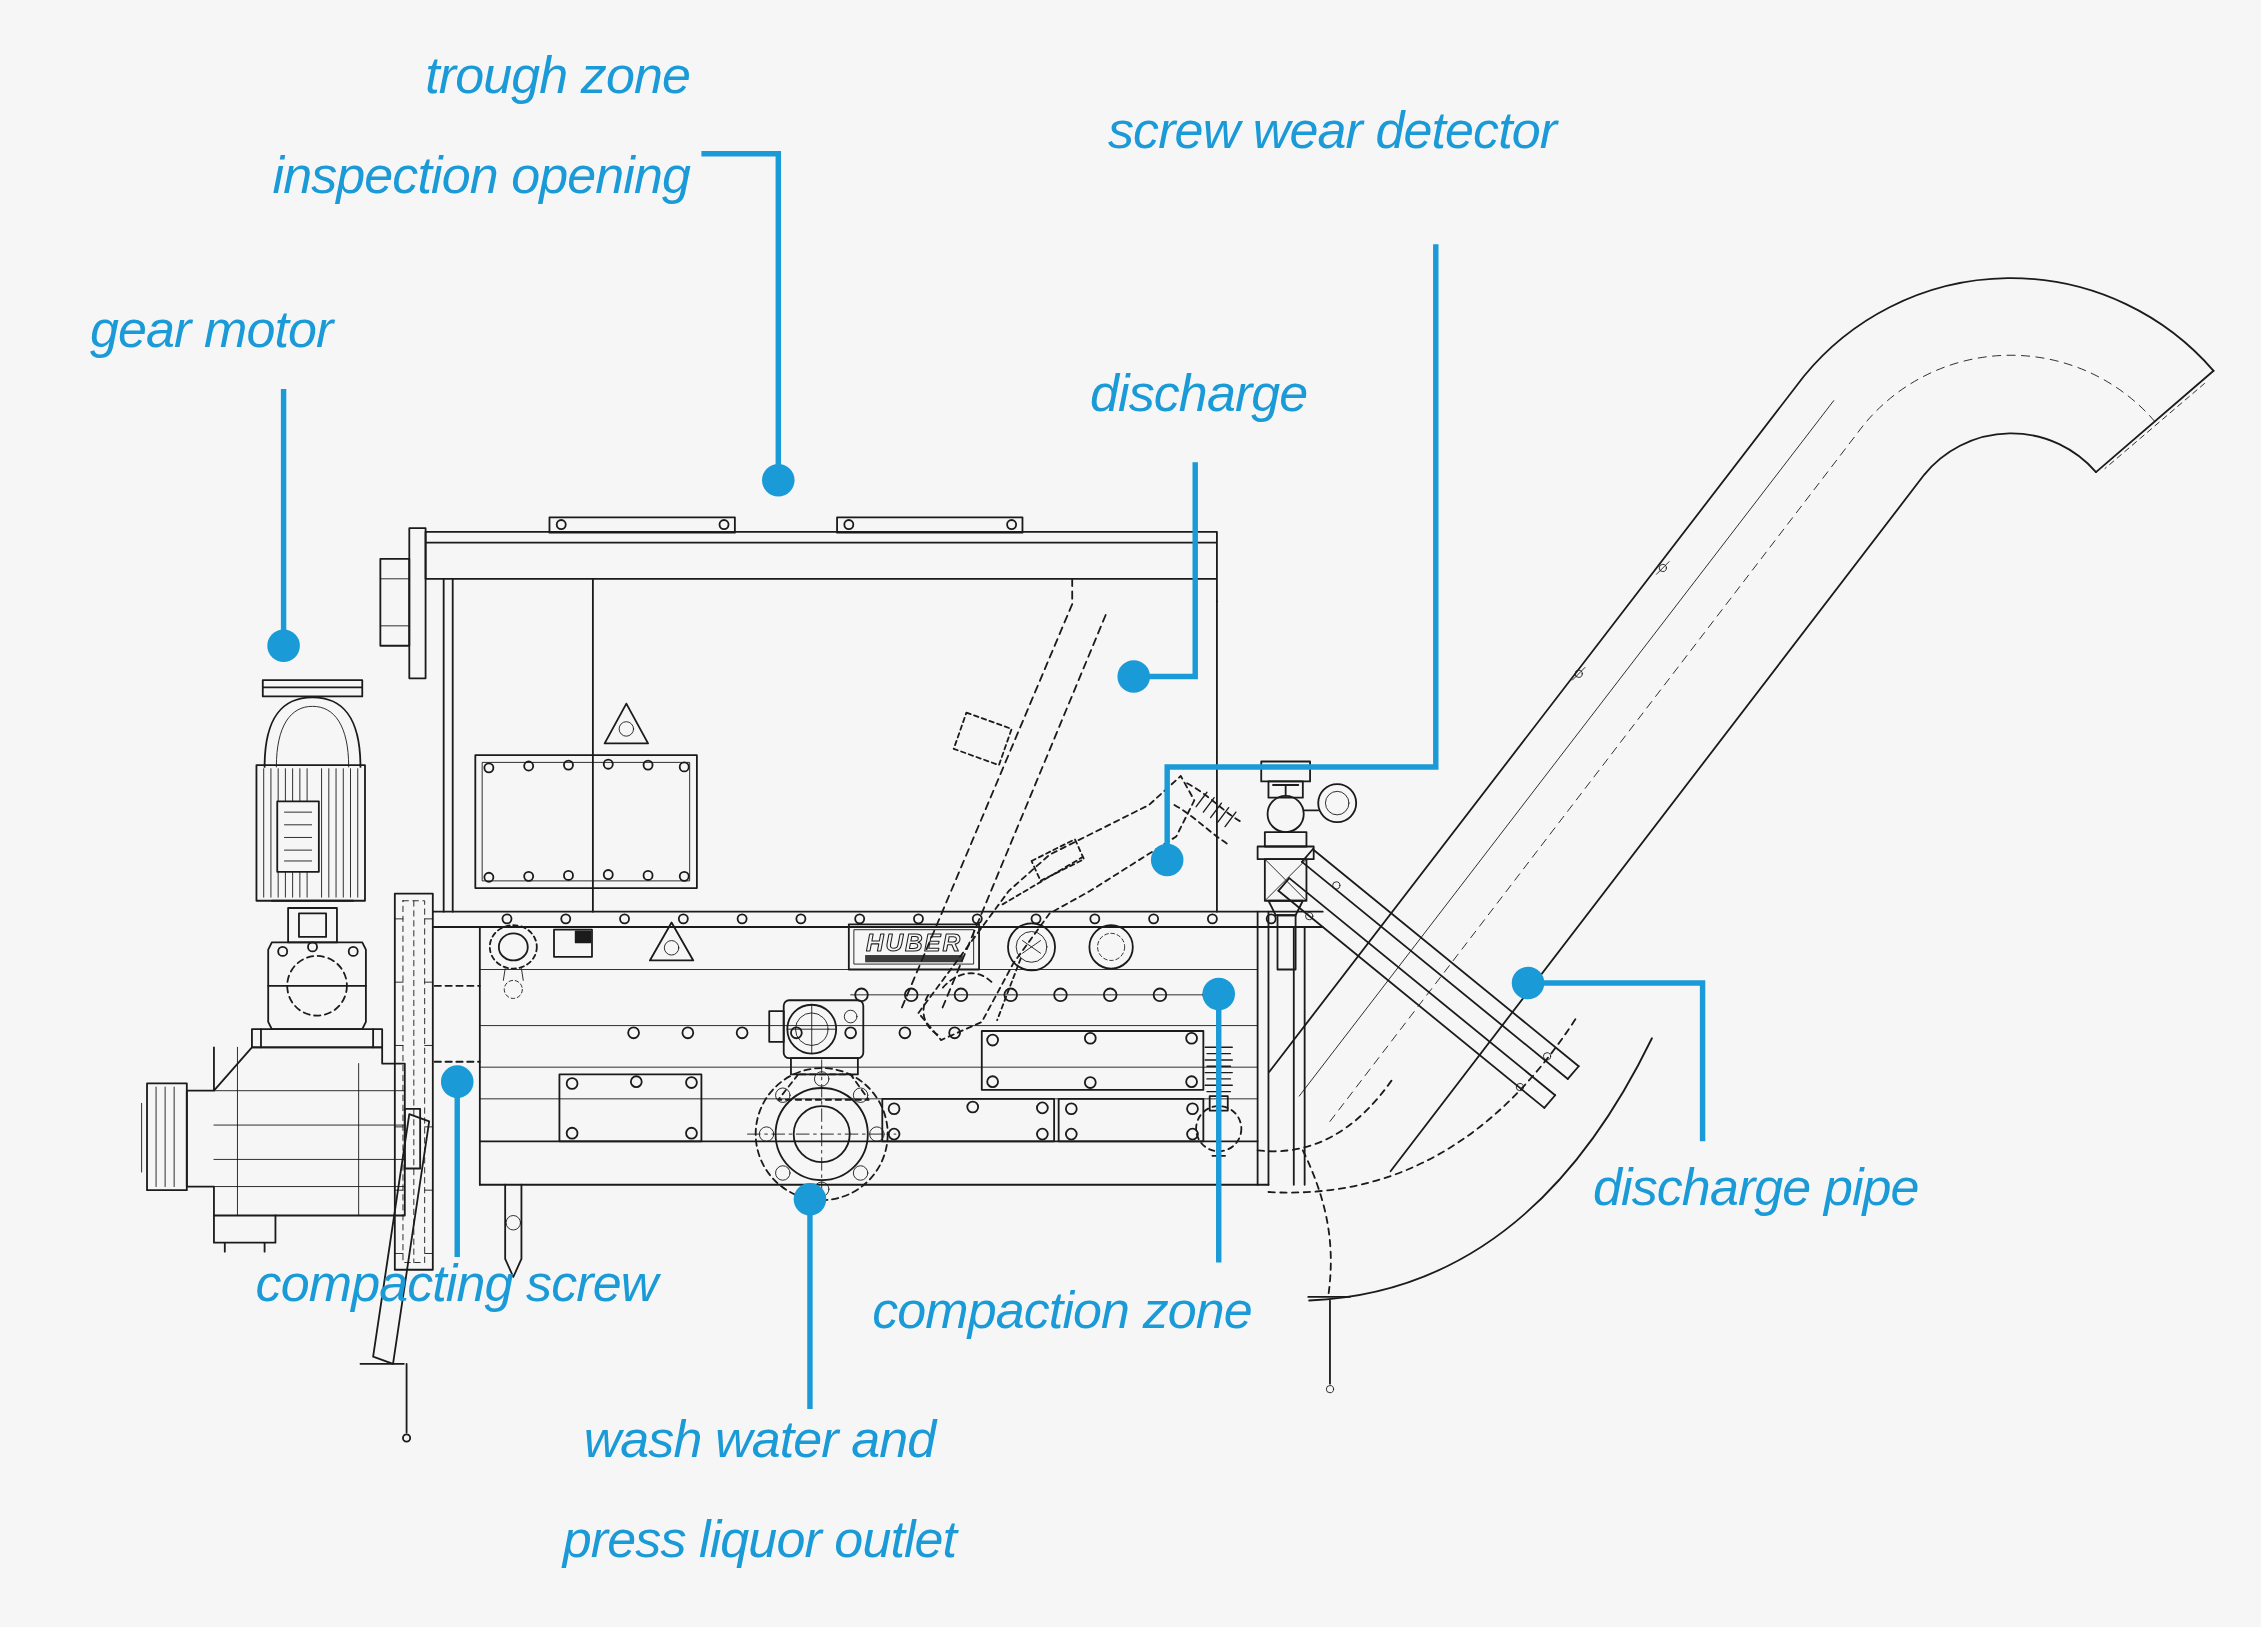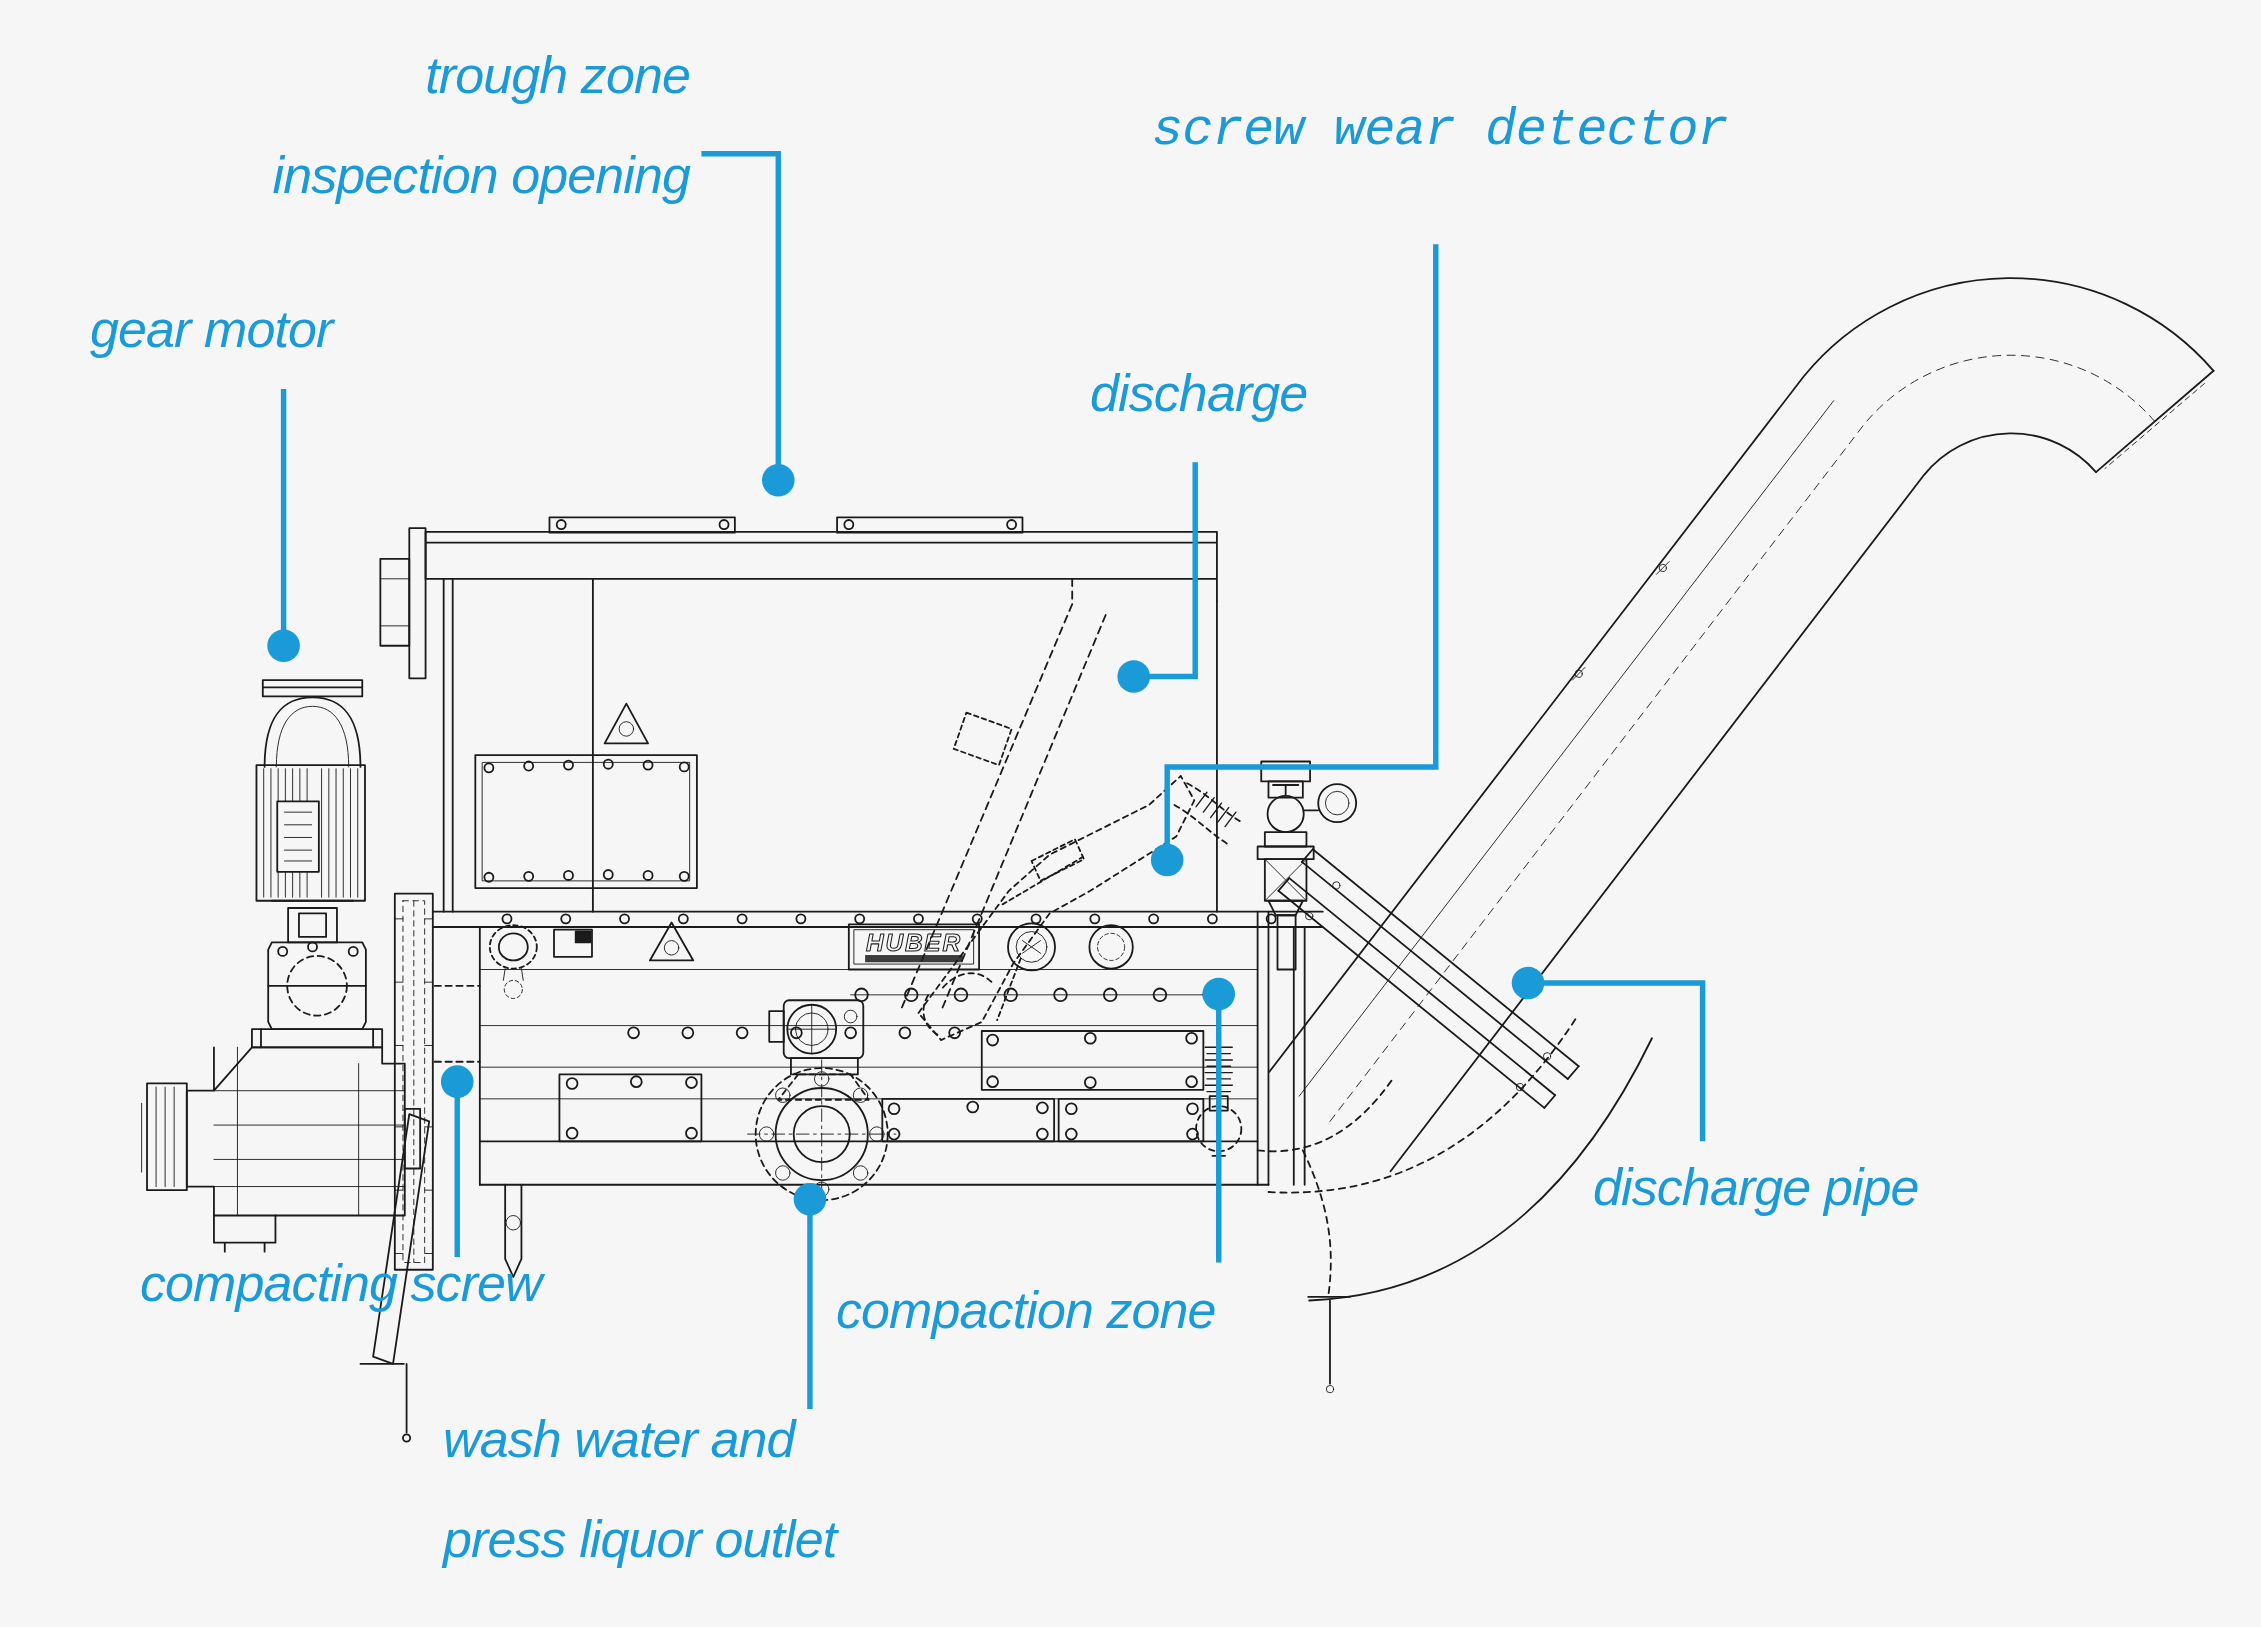--- a/index.html
+++ b/index.html
@@ -13,21 +13,21 @@
   #drawing{position:absolute;left:0;top:0;}
   .label{
     position:absolute;
     font:italic 52px/1.15 "Liberation Sans",sans-serif;
     color:#1a9ad6;
     letter-spacing:-0.9px;
     white-space:nowrap;
   }
   .label .ln{display:block;line-height:100px;}
   .t-right{text-align:right;}
-  .t-center{text-align:left;}
+  .t-center{text-align:center;}
 </style>
 </head>
 <body>
 
 <div id="stage">
 
 <svg id="drawing" width="2262" height="1627" viewBox="0 0 2500 1799">
 
   <g stroke="#1b1b1b" stroke-width="2" fill="none" stroke-linecap="round" stroke-linejoin="round">
 
@@ -312,21 +312,21 @@
   </g>
 </svg>
 
   <div class="label t-right" style="left:54px;top:25px;width:636px;">
     <span class="ln">trough zone</span>
     <span class="ln">inspection opening</span>
   </div>
 
   <div class="label" style="left:90px;top:300px;">gear motor</div>
 
-  <div class="label" style="left:1152px;top:101px;font-family:Liberation Mono, monospace;">screw wear detector</div>
+  <div class="label" style="left:1108px;top:101px;">screw wear detector</div>
 
   <div class="label" style="left:1090px;top:364px;">discharge</div>
 
   <div class="label" style="left:1593px;top:1158px;">discharge pipe</div>
 
   <div class="label t-center" style="left:140px;top:1254px;width:633px;">compacting screw</div>
 
   <div class="label t-center" style="left:836px;top:1281px;width:452px;">compaction zone</div>
 
   <div class="label t-center" style="left:443px;top:1389px;width:633px;">

